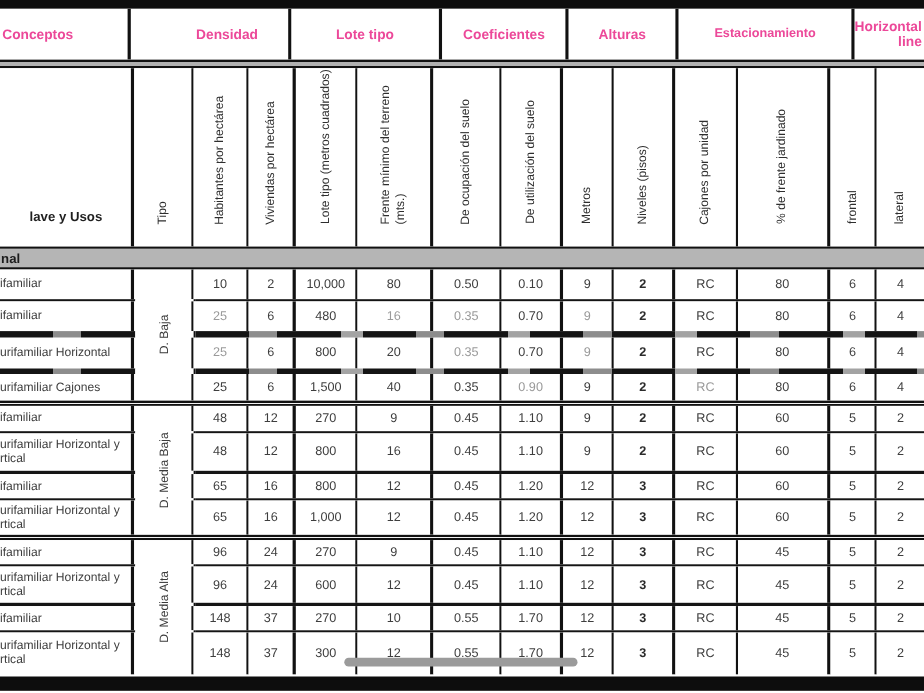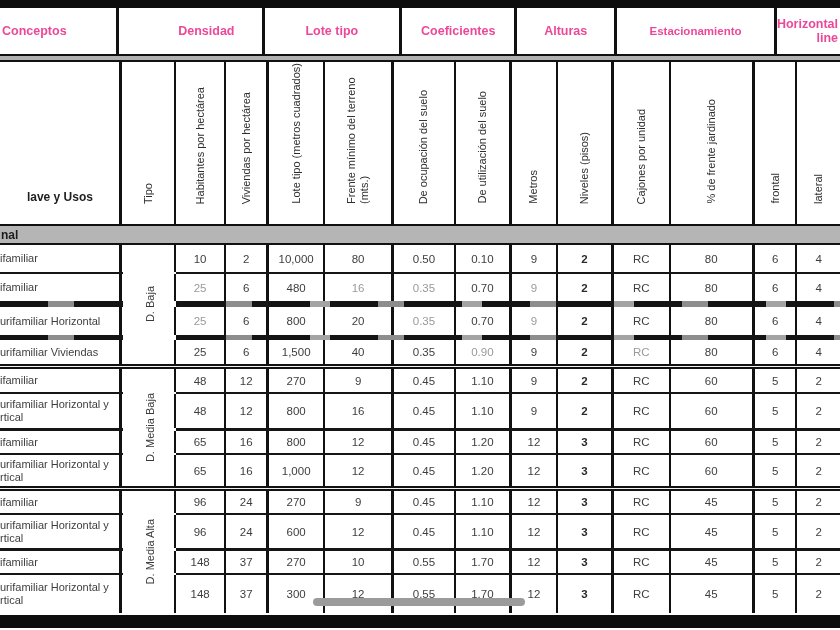--- a/index.html
+++ b/index.html
@@ -208,21 +208,21 @@
       <div class="c w-lat">4</div>
     </div>
     <div class="sep dash" style="height:5px">
         <div class="p1"></div>
         <div class="p2"></div>
         <div class="p3"></div>
       </div>
 
     <div class="row" style="height:24px">
       <div class="c w-lab lab">
-          <span>urifamiliar Viviendas</span>
+          <span>urifamiliar Cajones</span>
         </div>
       <div class="c w-tip tipo-sp"></div>
       <div class="c w-hab">25</div>
       <div class="c w-viv">6</div>
       <div class="c w-lot">1,500</div>
       <div class="c w-fre">40</div>
       <div class="c w-ocu">0.35</div>
       <div class="c w-uti f">0.90</div>
       <div class="c w-met">9</div>
       <div class="c w-niv nv">2</div>

